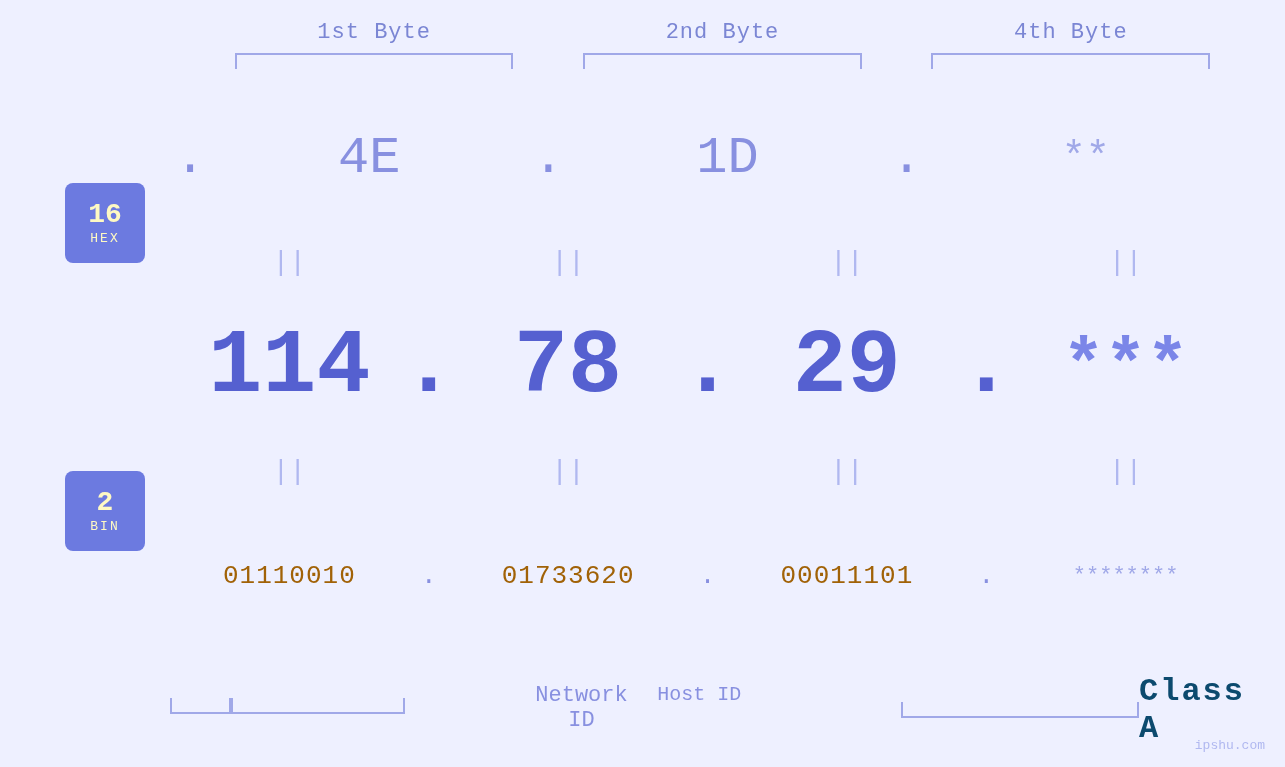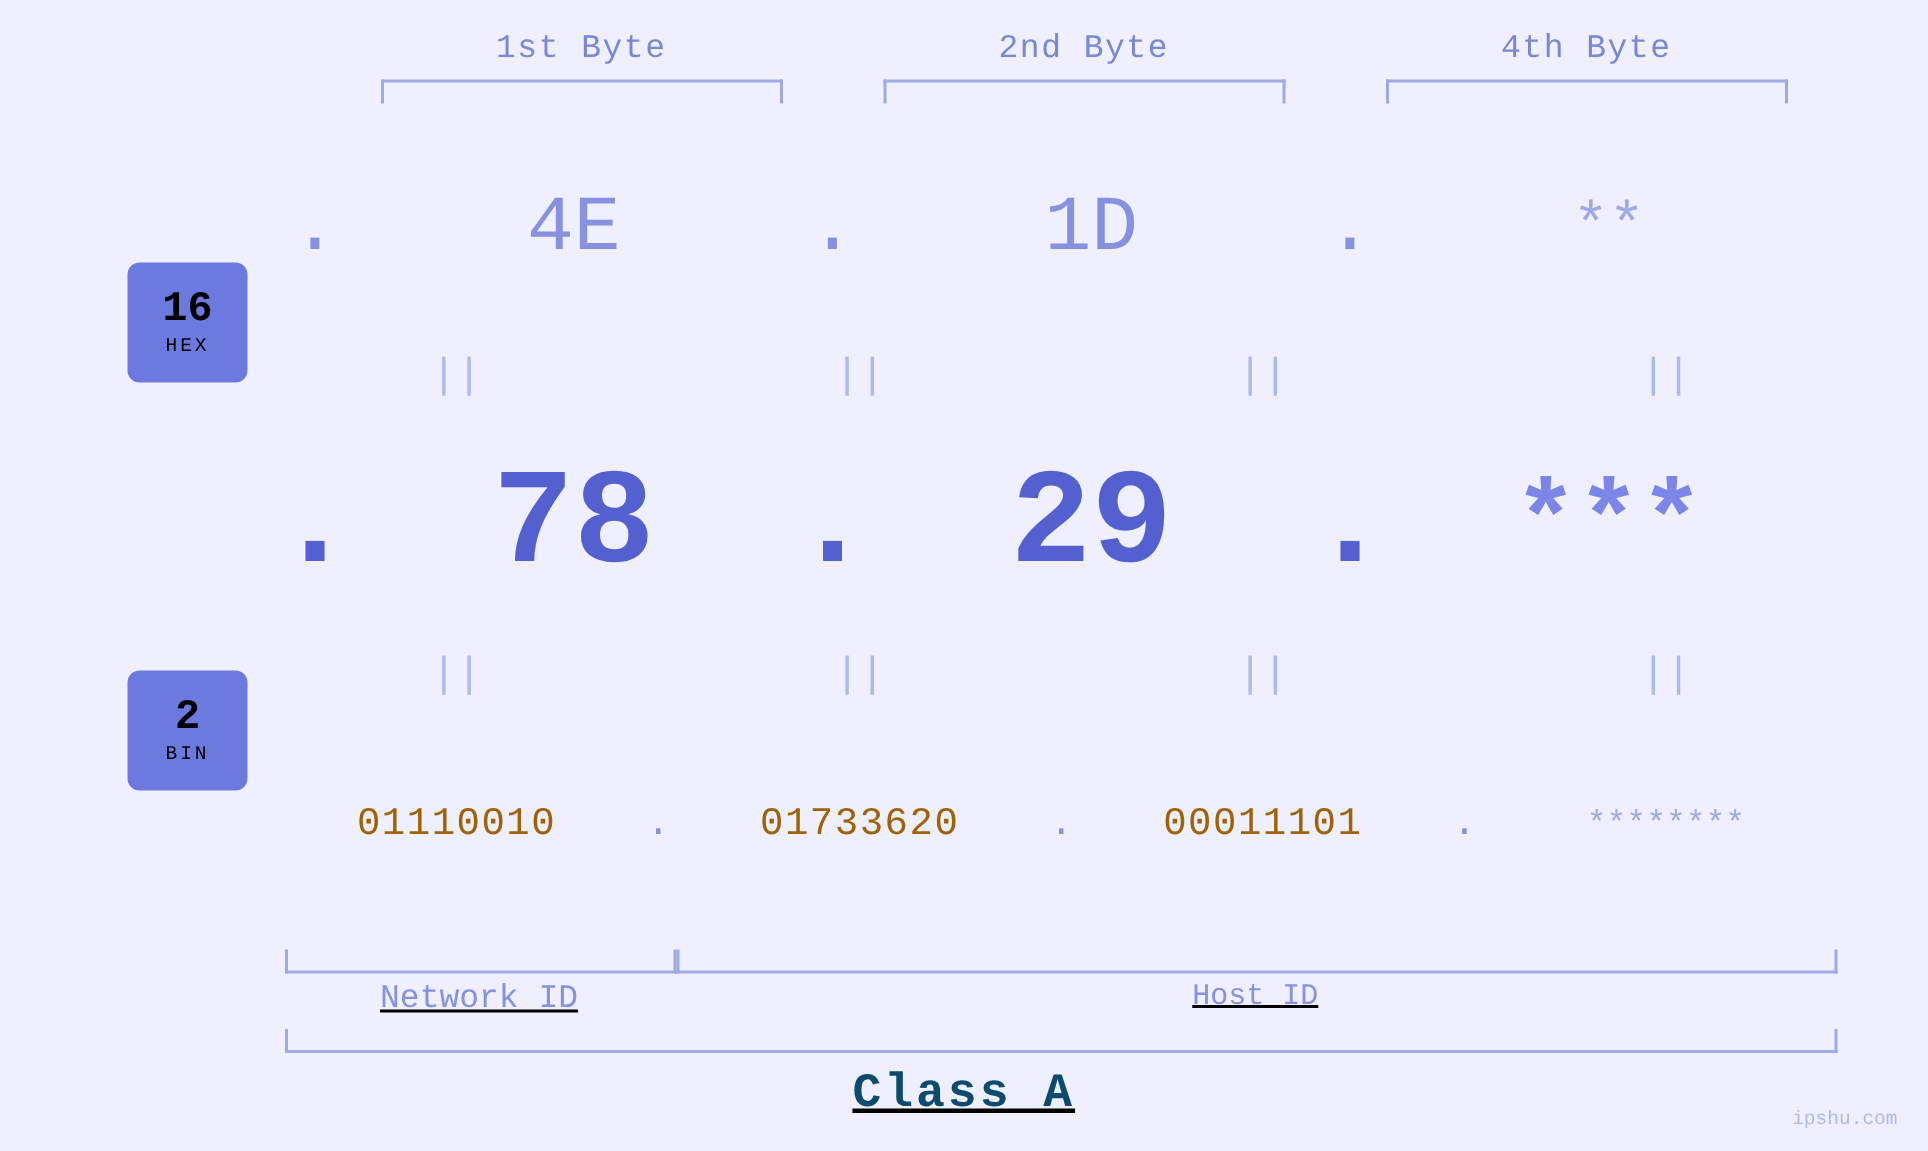--- a/index.html
+++ b/index.html
@@ -12,21 +12,21 @@
       overflow: hidden;
       position: relative;
     }
 
     .container {
       width: 100%;
       height: 100%;
       display: flex;
       flex-direction: column;
       align-items: flex-end;
-      padding: 20px 60px;
+      padding: 20px 40px;
     }
 
     
     .byte-headers {
       display: flex;
       width: 100%;
       justify-content: flex-end;
       padding-right: 0;
       margin-bottom: 0;
       position: relative;
@@ -81,21 +81,21 @@
 
     .badge {
       width: 80px;
       height: 80px;
       background-color: #6c7ae0;
       border-radius: 8px;
       display: flex;
       flex-direction: column;
       align-items: center;
       justify-content: center;
-      color: #000000;
+      color: #fef9c3;
     }
 
     .badge-number {
       font-size: 28px;
       font-weight: bold;
       line-height: 1;
     }
 
     .badge-label {
       font-size: 13px;
@@ -200,23 +200,22 @@
 
     .bin-masked {
       color: #a0a8e8;
       font-size: 22px;
     }
 
     
     .bottom-section {
       width: 100%;
       display: flex;
-      flex-direction: column;
-      align-items: center;
-      text-decoration: underline;
+      flex-direction: row;
+      align-items: center;
     }
 
     .bracket-bottom-row {
       display: flex;
       width: calc(100% - 130px);
       margin-left: 130px;
     }
 
     .bracket-network {
       flex: 1;
@@ -350,20 +349,23 @@
         <div class="equals-cell">||</div>
         <div class="spacer-dot"></div>
         <div class="equals-cell">||</div>
         <div class="spacer-dot"></div>
         <div class="equals-cell">||</div>
         <div class="spacer-dot"></div>
         <div class="equals-cell">||</div>
       </div>
 
       <div class="values-row">
+        <div class="value-cell">
+          <span class="dec-value">114</span>
+        </div>
         <div class="dot-cell">
           <span class="dec-dot">.</span>
         </div>
         <div class="value-cell">
           <span class="dec-value">78</span>
         </div>
         <div class="dot-cell">
           <span class="dec-dot">.</span>
         </div>
         <div class="value-cell">

